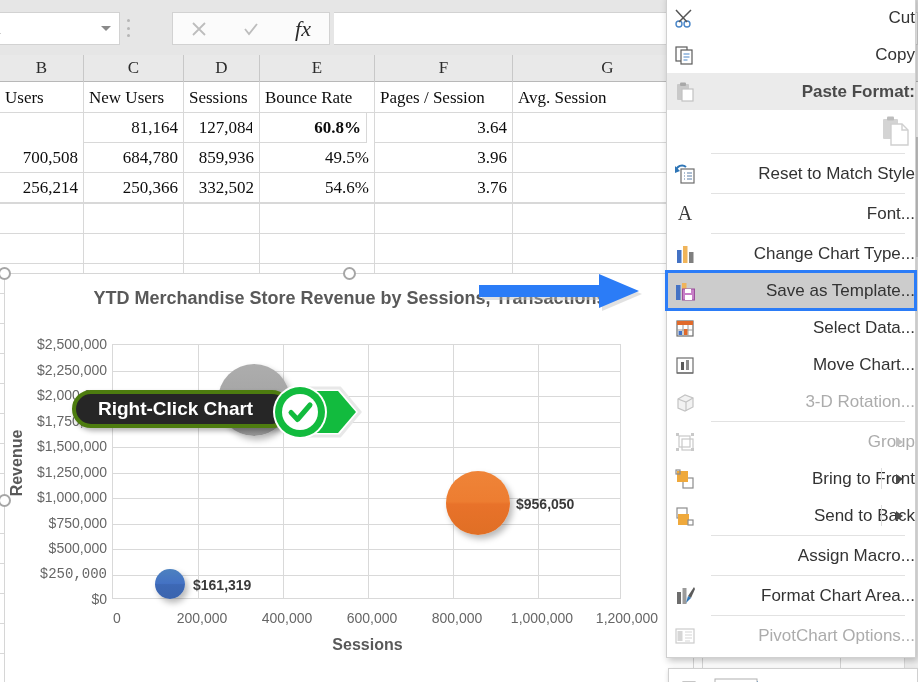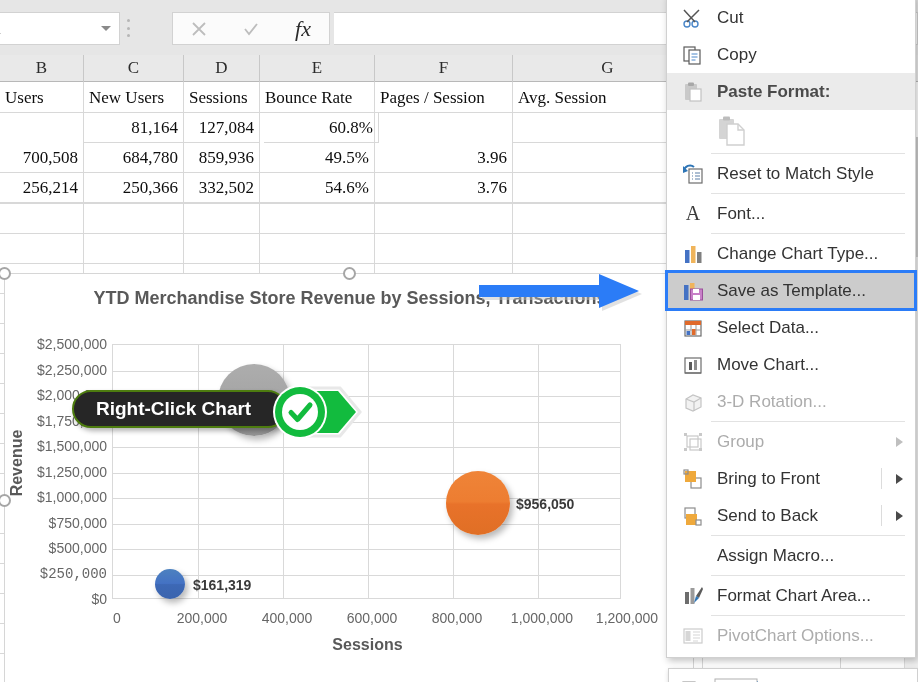--- a/index.html
+++ b/index.html
@@ -223,21 +223,21 @@
   
   .callout {
     position: absolute; left: 72px; top: 390px;
     height: 38px;
     background: #262626;
     border-radius: 19px;
     display: flex; align-items: center;
     padding: 0 34px 0 22px;
     box-shadow: 2px 3px 5px rgba(0,0,0,0.3);
     z-index: 40;
-    border: 2px solid #4d7c0f;
+    border: 4px solid #4d7c0f;
   }
   .callout-text {
     color: #ffffff;
     font-size: 19px;
     font-weight: bold;
     white-space: nowrap;
   }
   .check-badge {
     position: absolute; left: 264px; top: 382px;
     width: 104px; height: 60px;
@@ -256,25 +256,26 @@
     background: #ffffff;
     border: 1px solid #d0d0d0;
     box-shadow: 2px 3px 7px rgba(0,0,0,0.24);
     z-index: 60;
     padding: 4px 0 3px 0;
   }
   .ctx-item {
     position: relative;
     height: 37px;
     display: flex; align-items: center;
-    padding-left: 8px;
+    padding-left: 0;
     font-size: 17px;
     color: #333333;
     font-family: "Liberation Sans", sans-serif;
     white-space: nowrap;
+    justify-content: space-between;
   }
   .ctx-item .ic {
     width: 36px; height: 30px;
     flex: 0 0 36px;
     display: flex; align-items: center; justify-content: center;
   }
   .ctx-item .lbl { padding-left: 6px; }
   .ctx-item.disabled { color: #acacac; }
   .ctx-item.header {
     background: #ebebeb;
@@ -376,21 +377,22 @@
     <div class="cell l" style="left:0px;top:28px;width:84px;">Users</div>
     <div class="cell l" style="left:84px;top:28px;width:100px;">New Users</div>
     <div class="cell l" style="left:184px;top:28px;width:76px;">Sessions</div>
     <div class="cell l" style="left:260px;top:28px;width:115px;">Bounce Rate</div>
     <div class="cell l" style="left:375px;top:28px;width:138px;">Pages / Session</div>
     <div class="cell l" style="left:513px;top:28px;width:190px;">Avg. Session</div>
 
     <div class="cell r" style="left:0px;top:58px;width:84px;margin-top:32px;">88,084</div>
     <div class="cell r" style="left:84px;top:58px;width:100px;">81,164</div>
     <div class="cell r" style="left:184px;top:58px;width:76px;">127,084</div>
-    <div class="cell r" style="left:264px;top:58px;width:115px;">60.8%</div>
+    <div class="cell r" style="left:252px;top:58px;width:115px;font-weight:bold;">60.8%</div>
+    <div class="cell r" style="left:375px;top:58px;width:138px;">3.64</div>
     <div class="cell r" style="left:513px;top:58px;width:190px;"></div>
 
     <div class="cell r" style="left:0px;top:88px;width:84px;">700,508</div>
     <div class="cell r" style="left:84px;top:88px;width:100px;">684,780</div>
     <div class="cell r" style="left:184px;top:88px;width:76px;">859,936</div>
     <div class="cell r" style="left:260px;top:88px;width:115px;">49.5%</div>
     <div class="cell r" style="left:375px;top:88px;width:138px;">3.96</div>
     <div class="cell r" style="left:513px;top:88px;width:190px;"></div>
 
     <div class="cell r" style="left:0px;top:118px;width:84px;">256,214</div>

